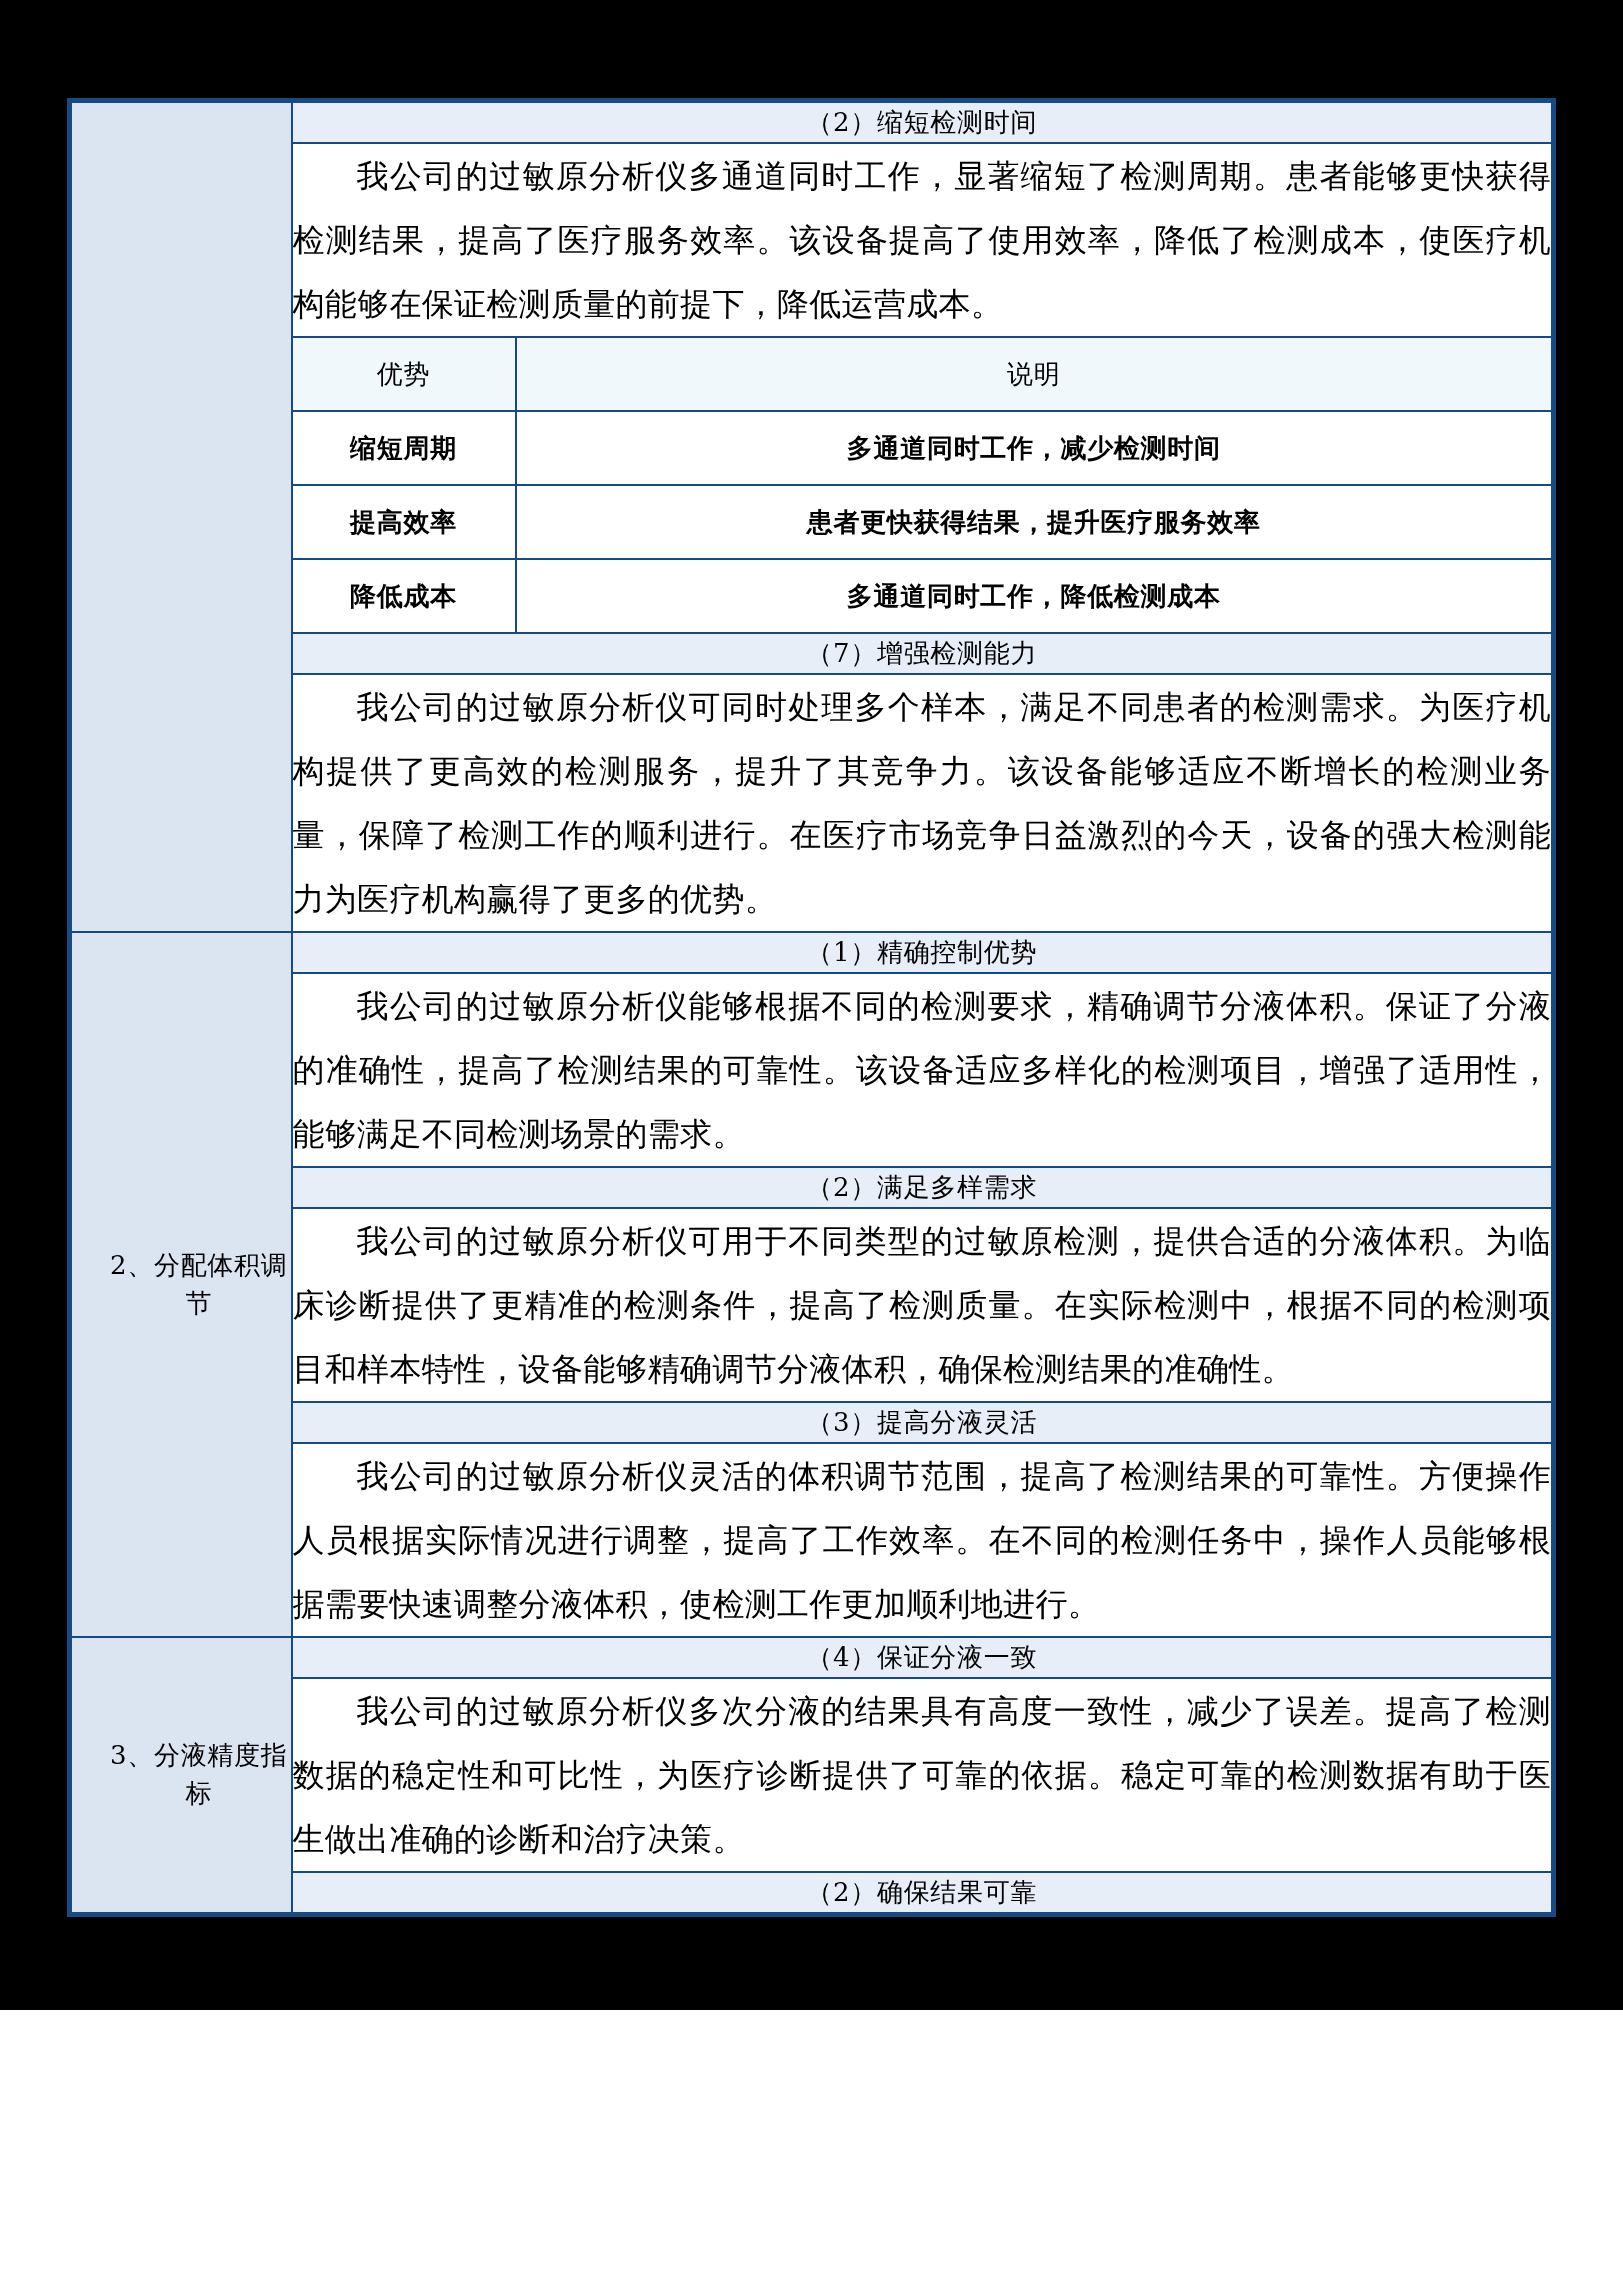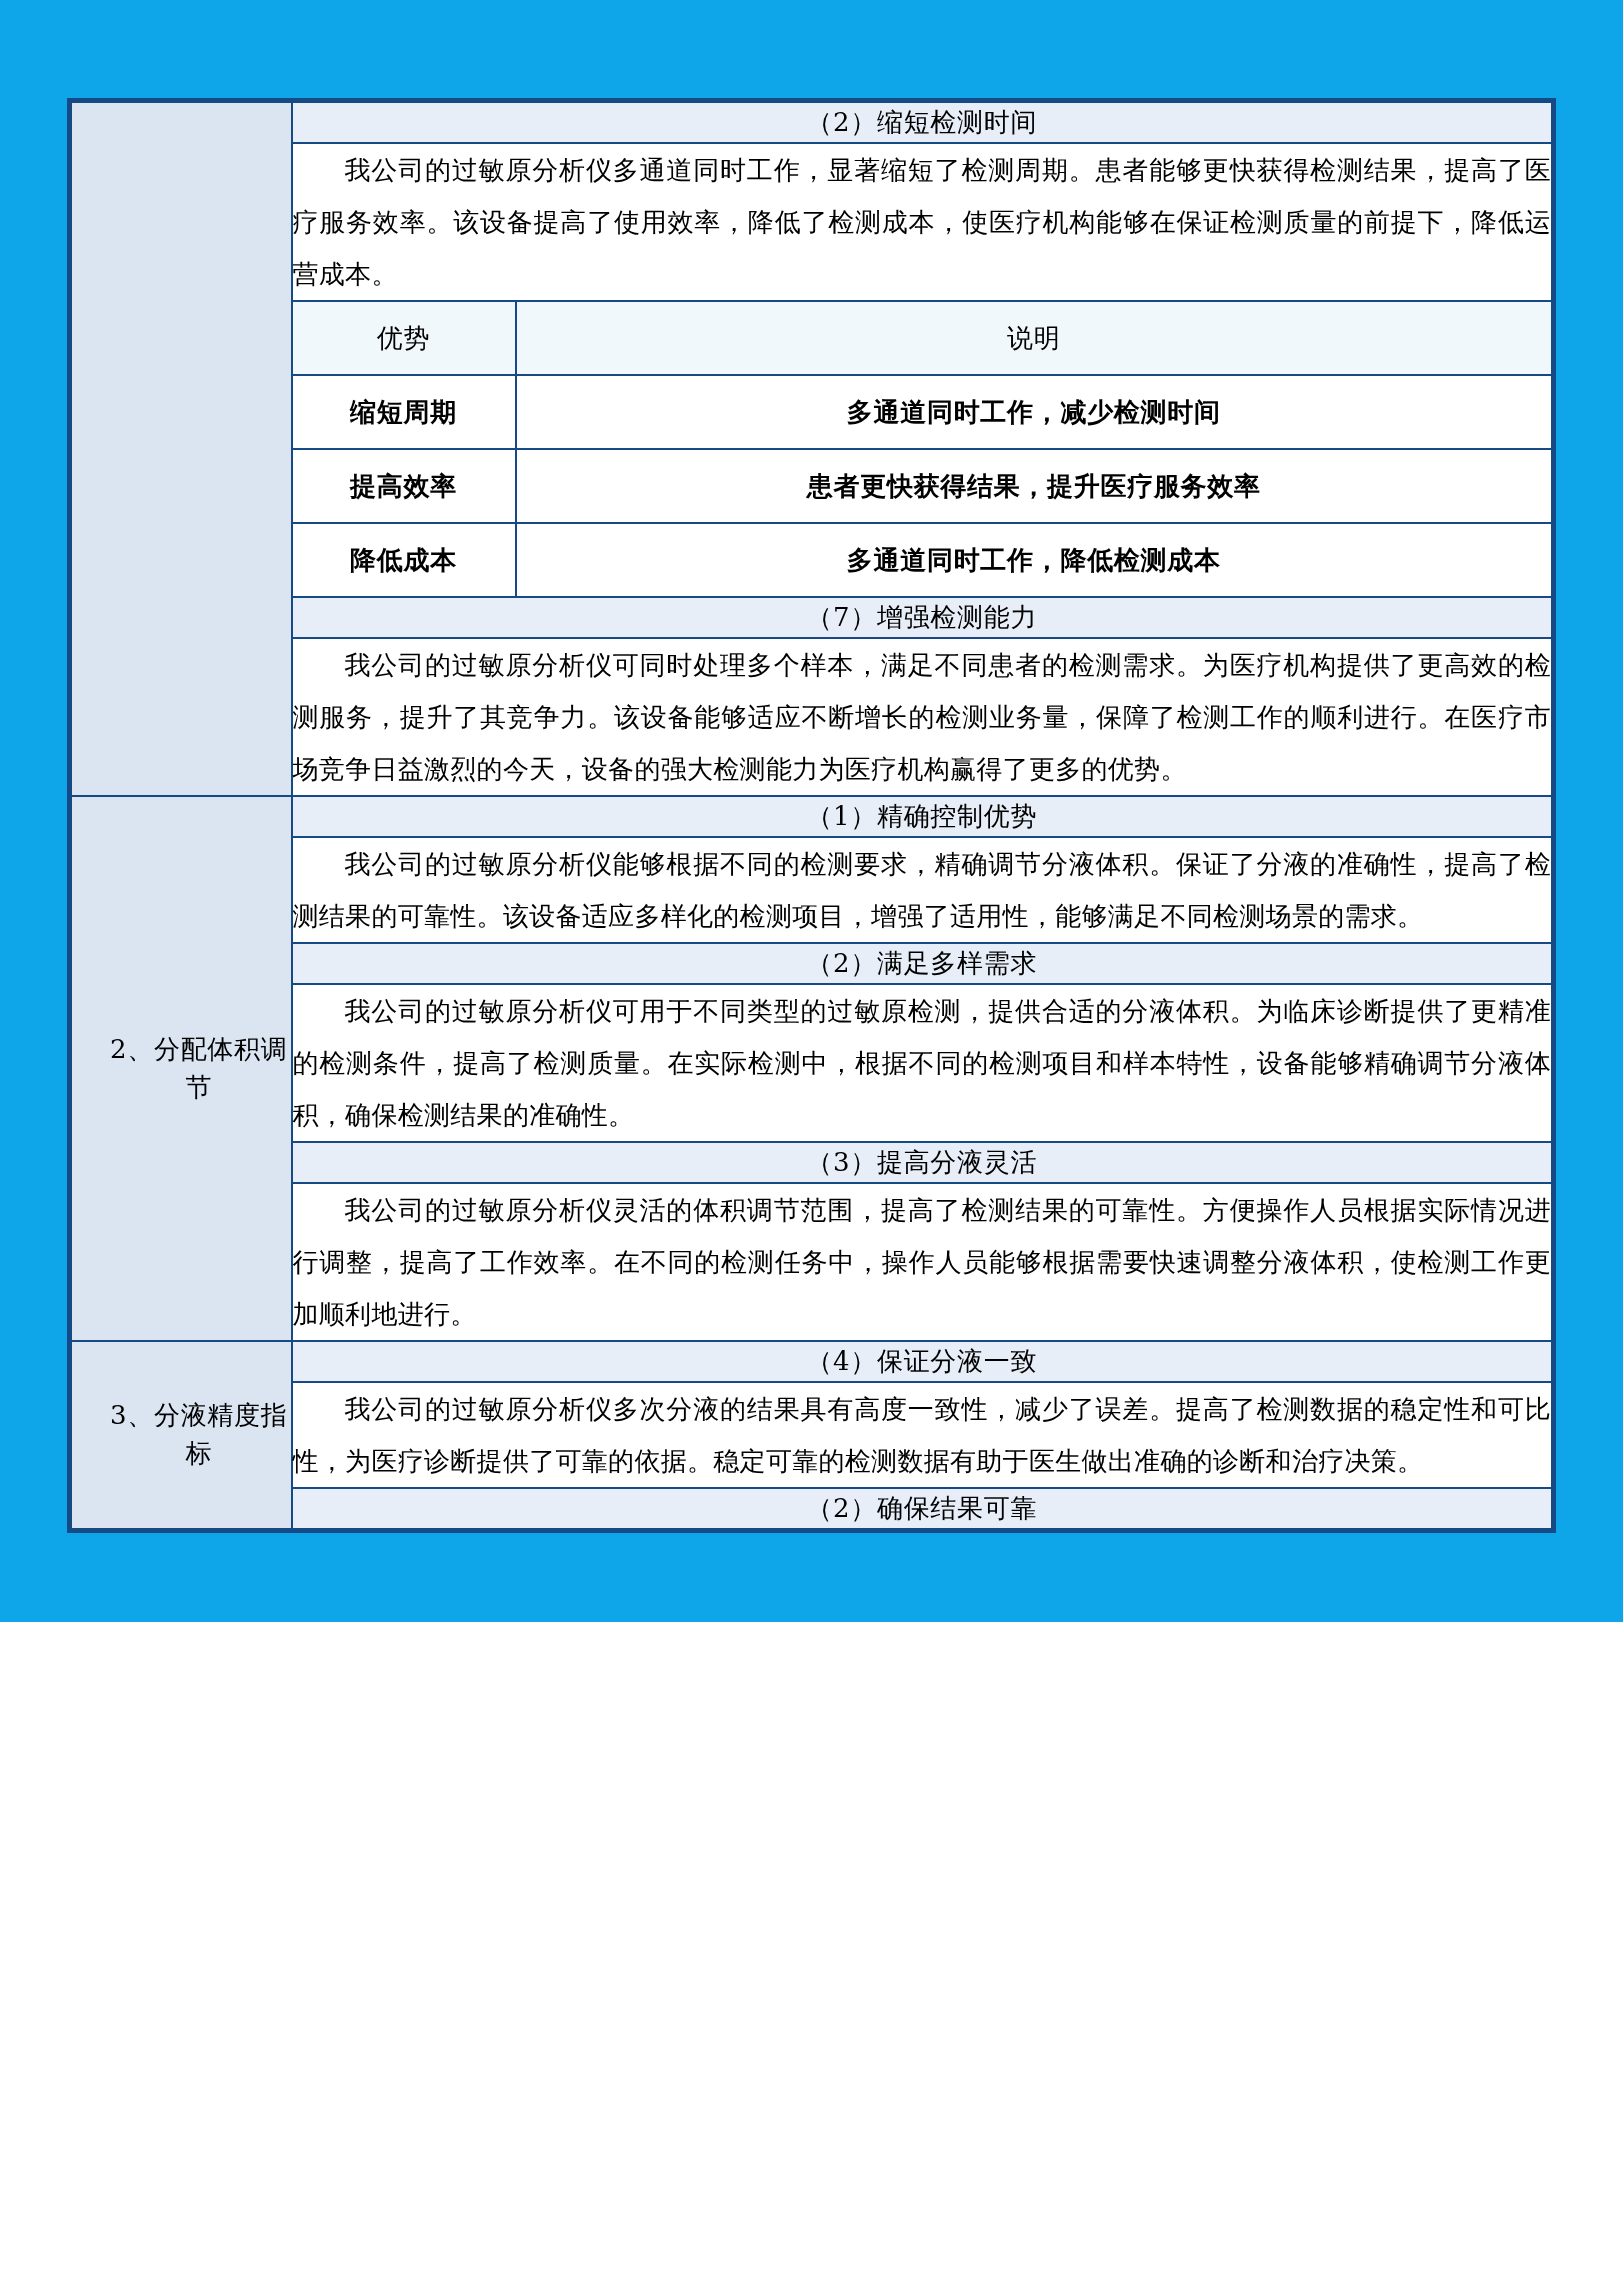--- a/index.html
+++ b/index.html
@@ -10,23 +10,23 @@
   body {
     width: 1623px;
     height: 2295px;
     font-family: "DejaVu Serif", "Liberation Serif", serif;
     -webkit-font-smoothing: antialiased;
   }
 
   .page {
     position: relative;
     width: 1623px;
-    height: 1622px;
+    height: 2010px;
     box-sizing: border-box;
-    background: #0ea5e9;
+    background: #000000;
   }
 
   
   .doc-table {
     position: absolute;
     left: 67px;
     top: 98px;
     width: 1489px;
     border-collapse: collapse;
     table-layout: fixed;
@@ -65,21 +65,21 @@
     letter-spacing: 0.7px;
   }
 
   
   .para-cell {
     background: #ffffff;
     padding: 14.4px 17px 17px 17px;
   }
   .para-cell p {
     margin: 0;
-    font-size: 26px;
+    font-size: 32px;
     line-height: 2.0;
     text-align: justify;
     text-justify: inter-ideograph;
     text-indent: 2em;
     color: #000000;
     letter-spacing: 0.3px;
   }
 
   
   .inner-host {

